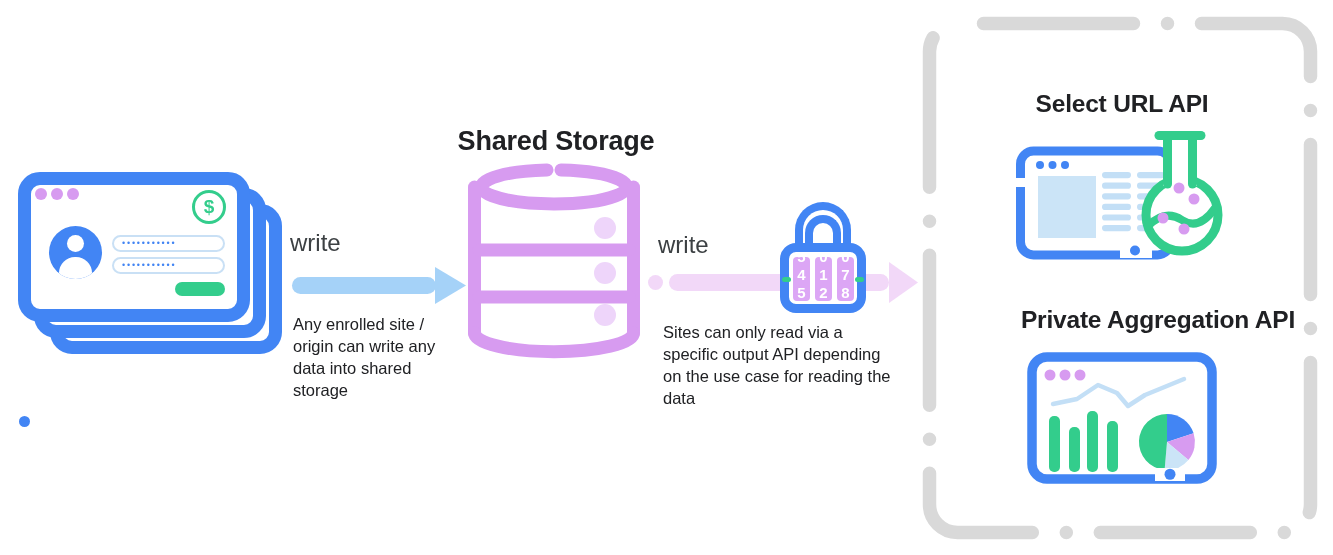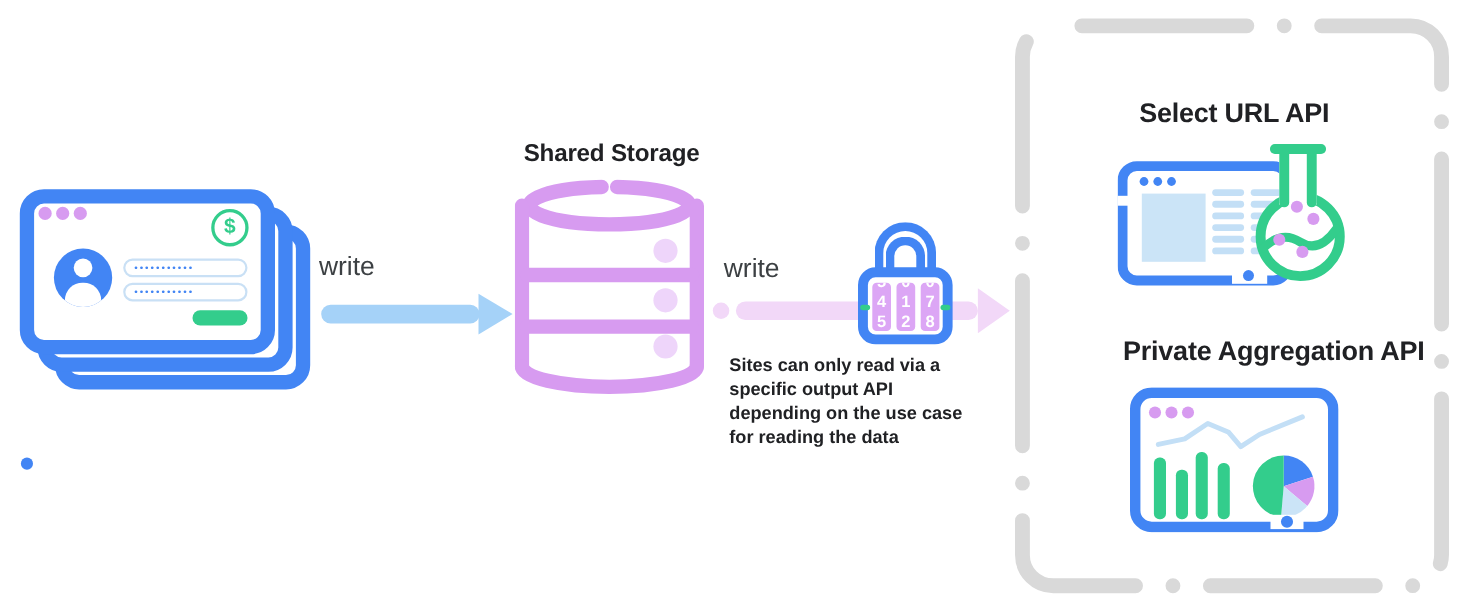--- a/index.html
+++ b/index.html
@@ -86,22 +86,23 @@
     <div class="loginbtn"></div>
     <div class="border-gap"></div>
     <div class="border-dot"></div>
   </div>
 
   <div class="flow-label" style="left:290px; top:229px; width:175px;">write</div>
   <svg class="abs" style="left:289px; top:263px;" width="180" height="44" viewBox="0 0 180 44">
     <rect x="3" y="14" width="144" height="17" rx="8.5" style="fill:var(--light-blue-arrow)"></rect>
     <polygon points="146,4 146,41 177,22.5" style="fill:var(--light-blue-arrow)"></polygon>
   </svg>
-
-  <div class="big-title" style="left:406px; top:126px; width:300px; font-size:22px;">Shared Storage</div>
+  <div class="desc" style="left:293px; top:313px; width:172px;">Any enrolled site / origin can write any data into shared storage</div>
+
+  <div class="big-title" style="left:406px; top:126px; width:300px; font-size:27px;">Shared Storage</div>
   <svg class="abs" style="left:468px; top:163px;" width="172" height="196" viewBox="0 0 172 196">
     <g fill="none" style="stroke:var(--purple)" stroke-width="13" stroke-linecap="round">
       <path d="M93,7 A72.5,17 0 1 1 79,7"></path>
       <path d="M6.5,24 V170"></path>
       <path d="M165.5,24 V170"></path>
       <path d="M6.5,170 A72.5,17 0 0 0 165.5,170"></path>
       <path d="M11,87 H161"></path>
       <path d="M11,134 H161"></path>
     </g>
     <g style="fill:var(--pale-purple)">
@@ -112,21 +113,21 @@
   </svg>
 
   <div class="flow-label" style="left:658px; top:231px; width:150px;">write</div>
   <svg class="abs" style="left:645px; top:258px;" width="275" height="50" viewBox="0 0 275 50">
     <g style="fill:var(--pink-arrow)">
       <circle cx="10.5" cy="24.5" r="7.5"></circle>
       <rect x="24" y="16" width="220" height="17" rx="8.5"></rect>
       <polygon points="244,4 244,45 273,24.5"></polygon>
     </g>
   </svg>
-  <div class="desc" style="left:663px; top:321px; width:234px;font-weight:bold;">Sites can only read via a specific output API depending on the use case for reading the data</div>
+  <div class="desc" style="left:663px; top:321px; width:234px;">Sites can only read via a specific output API depending on the use case for reading the data</div>
 
   <div class="lock">
     <div class="shackle-outer"></div>
     <div class="shackle-inner"></div>
     <div class="lock-body"></div>
     <div class="dials">
       <div class="dial">
         <div>5</div>
           <div>4</div>
           <div>5</div>

